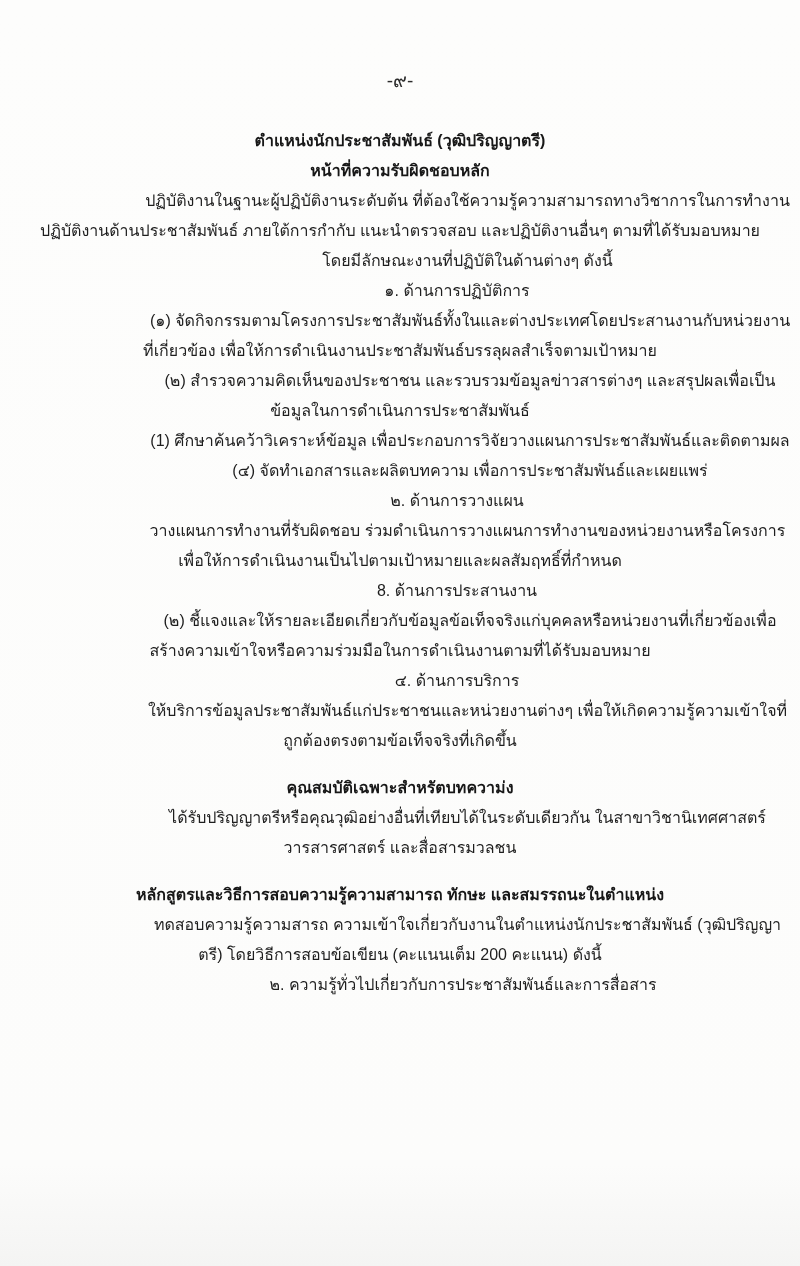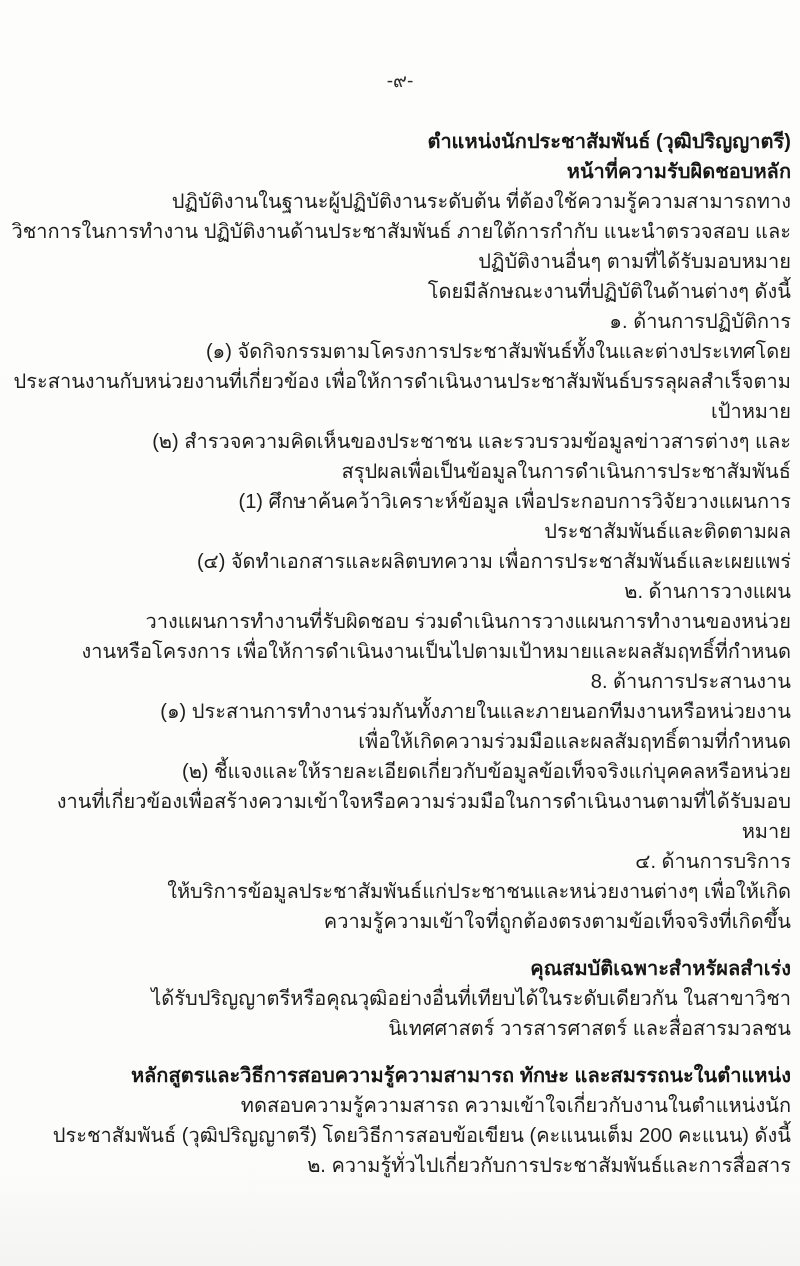--- a/index.html
+++ b/index.html
@@ -16,24 +16,24 @@
     position: relative;
   }
   .page {
     width: 800px;
     height: 1266px;
     background: linear-gradient(180deg, #fdfdfc 0%, #fcfcfb 92%, #f4f4f3 100%);
     box-sizing: border-box;
     padding: 66px 9px 0 9px;
   }
   .block {
-    font-size: 20px;
+    font-size: 16px;
     line-height: 30px;
     margin: 0;
-    text-align: right;
+    text-align: center;
     word-break: normal;
     overflow-wrap: break-word;
   }
   
   .pgnum {
     text-align: center;
     font-size: 19px;
     color: #2b2b2b;
   }
   
@@ -77,29 +77,28 @@
   <div class="block s">(1) ศึกษาค้นคว้าวิเคราะห์ข้อมูล เพื่อประกอบการวิจัยวางแผนการประชาสัมพันธ์และติดตามผล</div>
 
   <div class="block s">(๔) จัดทำเอกสารและผลิตบทความ เพื่อการประชาสัมพันธ์และเผยแพร่</div>
 
   <div class="block n">๒. ด้านการวางแผน</div>
 
   <div class="block p">วางแผนการทำงานที่รับผิดชอบ ร่วมดำเนินการวางแผนการทำงานของหน่วยงานหรือโครงการ เพื่อให้การดำเนินงานเป็นไปตามเป้าหมายและผลสัมฤทธิ์ที่กำหนด</div>
 
   <div class="block n">8. ด้านการประสานงาน</div>
 
-  <div class="block s">(๑) ประสานการทำงานร่วมกันทั้งภายในและภายนอกทีมงานหรือหน่วยงาน เพื่อให้เกิดความร่วมมือและผลสัมฤทธิ์ตามที่กำหนด</div>
 
   <div class="block s">(๒) ชี้แจงและให้รายละเอียดเกี่ยวกับข้อมูลข้อเท็จจริงแก่บุคคลหรือหน่วยงานที่เกี่ยวข้องเพื่อสร้างความเข้าใจหรือความร่วมมือในการดำเนินงานตามที่ได้รับมอบหมาย</div>
 
   <div class="block n">๔. ด้านการบริการ</div>
 
   <div class="block p">ให้บริการข้อมูลประชาสัมพันธ์แก่ประชาชนและหน่วยงานต่างๆ เพื่อให้เกิดความรู้ความเข้าใจที่ถูกต้องตรงตามข้อเท็จจริงที่เกิดขึ้น</div>
 
-  <div class="block h mt-section">คุณสมบัติเฉพาะสำหรัผลสำเร่ง</div>
+  <div class="block h mt-section">คุณสมบัติเฉพาะสำหรัตบทความ่ง</div>
 
   <div class="block p">ได้รับปริญญาตรีหรือคุณวุฒิอย่างอื่นที่เทียบได้ในระดับเดียวกัน ในสาขาวิชานิเทศศาสตร์ วารสารศาสตร์ และสื่อสารมวลชน</div>
 
   <div class="block h mt-section">หลักสูตรและวิธีการสอบความรู้ความสามารถ ทักษะ และสมรรถนะในตำแหน่ง</div>
 
   <div class="block p">ทดสอบความรู้ความสารถ ความเข้าใจเกี่ยวกับงานในตำแหน่งนักประชาสัมพันธ์ (วุฒิปริญญาตรี) โดยวิธีการสอบข้อเขียน (คะแนนเต็ม 200 คะแนน) ดังนี้</div>
 
 
   <div class="block e">๒. ความรู้ทั่วไปเกี่ยวกับการประชาสัมพันธ์และการสื่อสาร</div>
 

